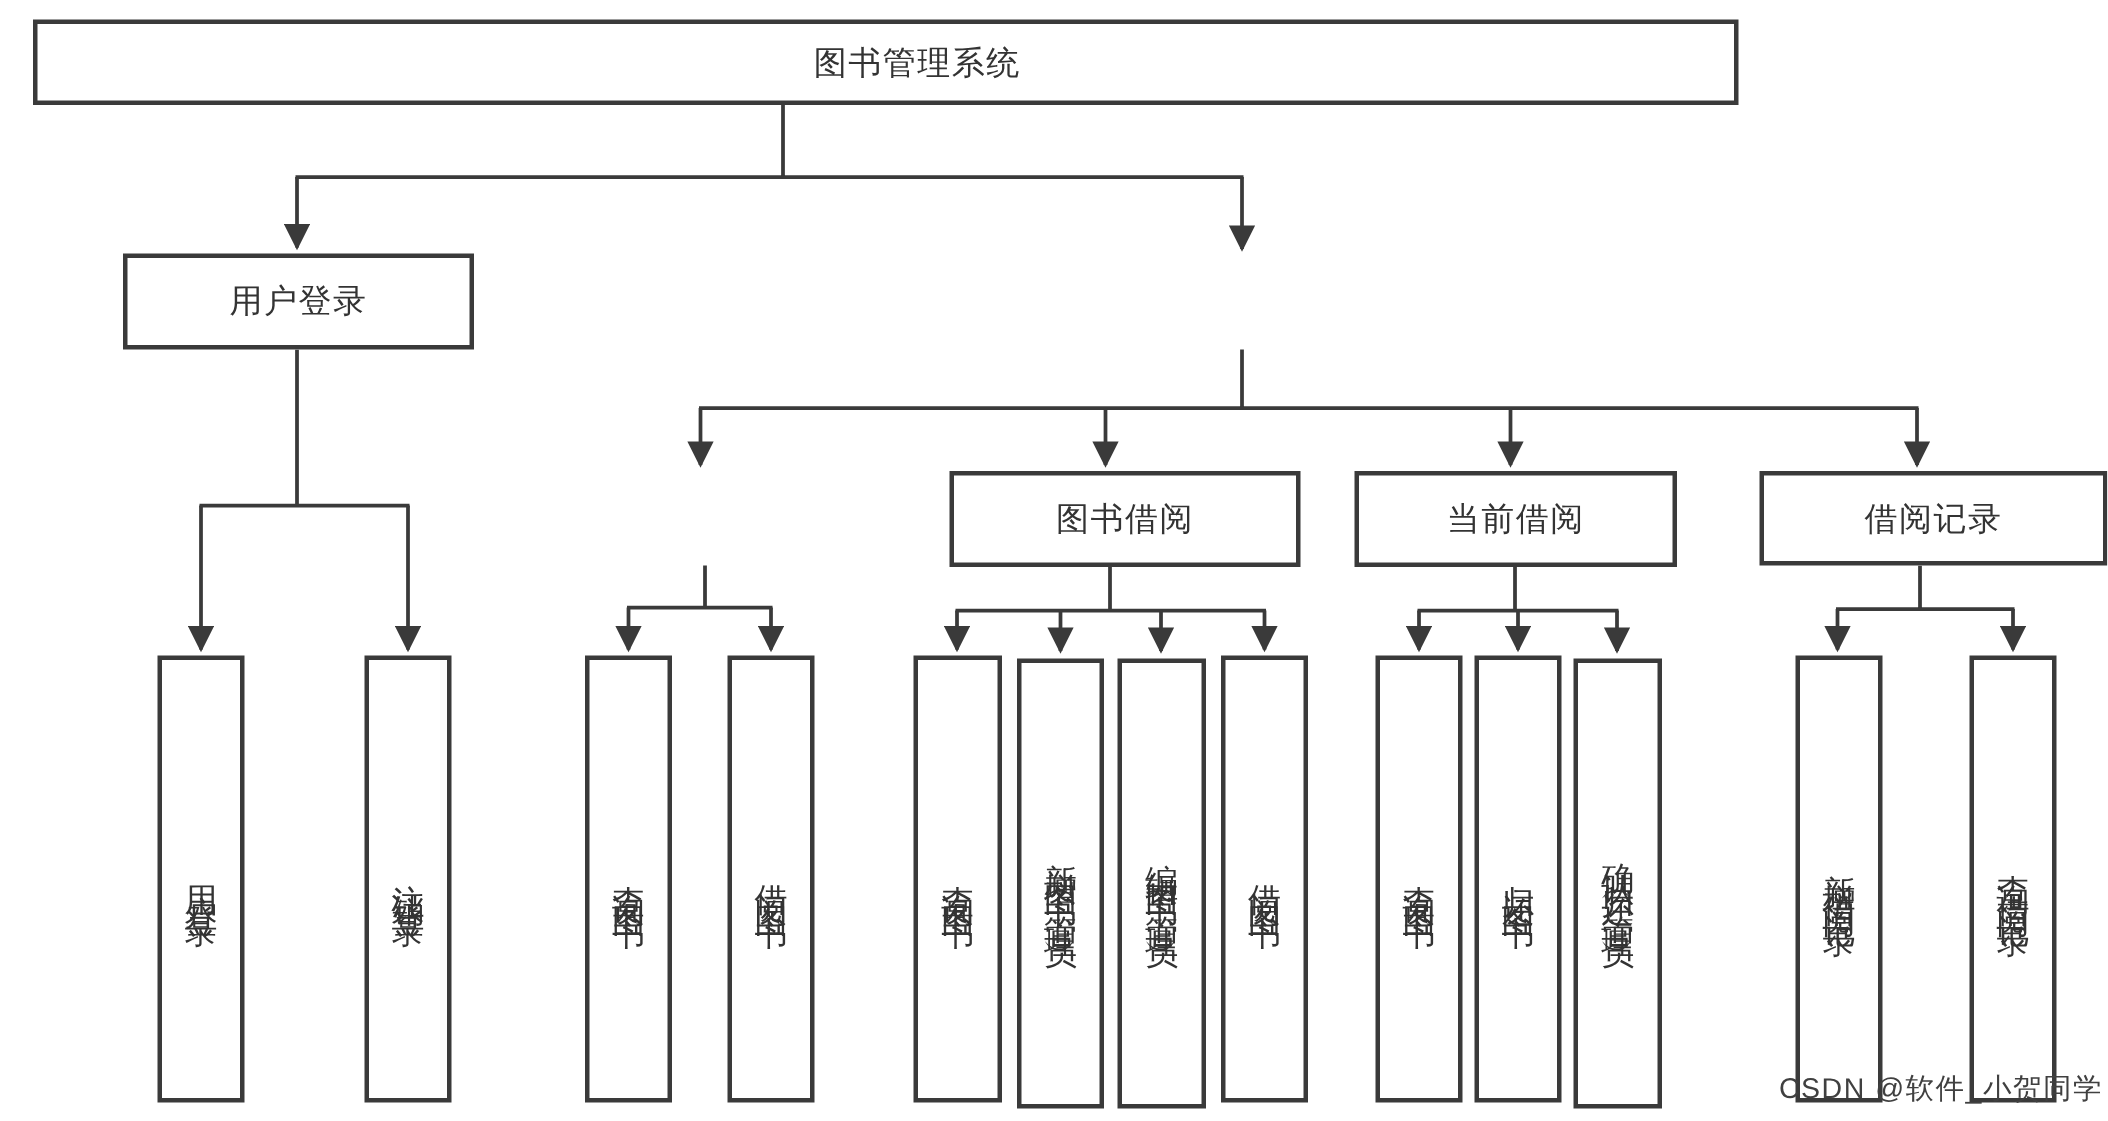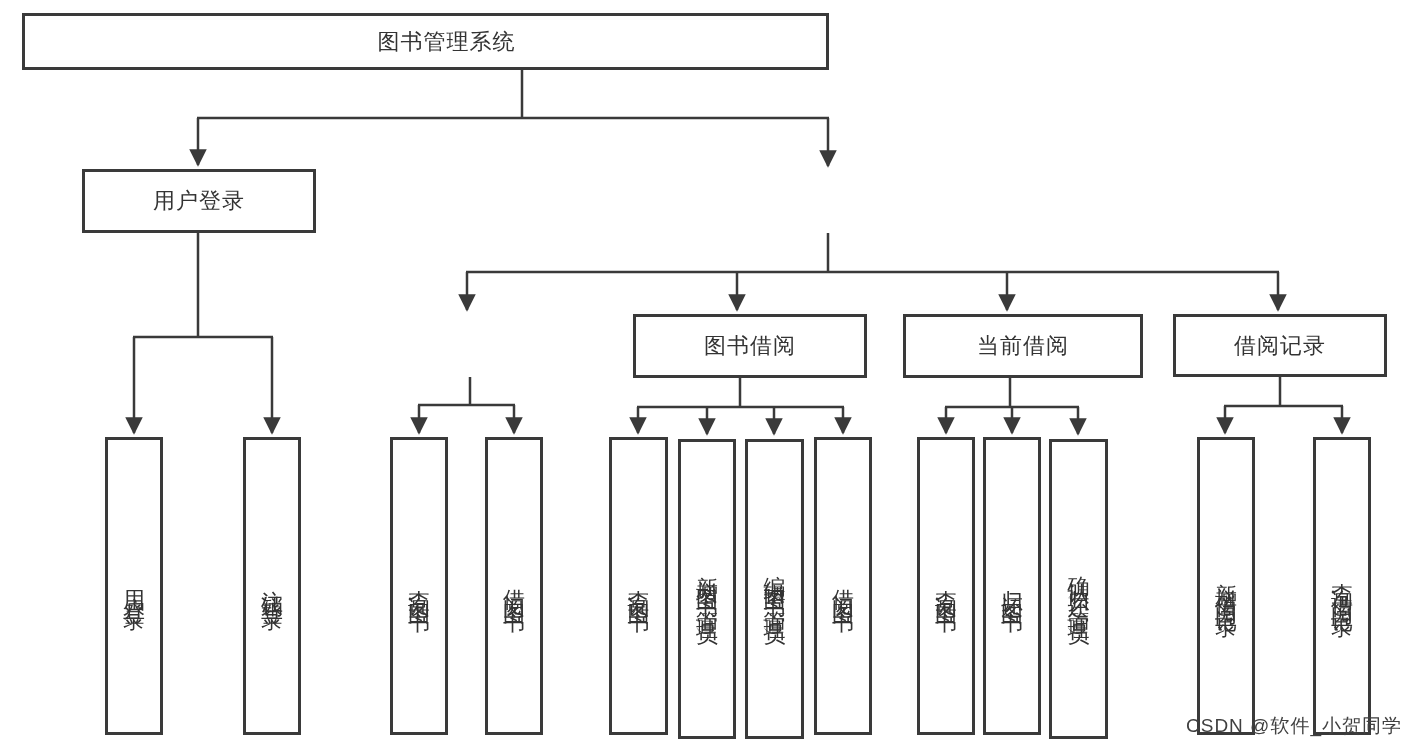--- a/index.html
+++ b/index.html
@@ -81,35 +81,35 @@
       <line x1="946" y1="407" x2="946" y2="433" marker-end="url(#arrow)"></line>
       <line x1="1012" y1="407" x2="1012" y2="433" marker-end="url(#arrow)"></line>
       <line x1="1078" y1="407" x2="1078" y2="434" marker-end="url(#arrow)"></line>
 
       <path d="M1280,377 L1280,406 M1224,406 L1343,406"></path>
       <line x1="1225" y1="406" x2="1225" y2="433" marker-end="url(#arrow)"></line>
       <line x1="1342" y1="406" x2="1342" y2="433" marker-end="url(#arrow)"></line>
     </g>
   </svg>
 
-  <div class="box box-h" style="left:22px; top:13px; width:807px; height:57px;padding-left:42px;">
+  <div class="box box-h" style="left:22px; top:13px; width:1137px; height:57px;padding-left:42px;">
     <span>图书管理系统</span>
   </div>
 
   <div class="box box-h" style="left:82px; top:169px; width:234px; height:64px;">
     <span>用户登录</span>
   </div>
 
   <div class="box box-h" style="left:633px; top:314px; width:234px; height:64px;">
     <span>图书借阅</span>
   </div>
-  <div class="box box-h" style="left:903px; top:314px; width:240px; height:64px;">
+  <div class="box box-h" style="left:903px; top:314px; width:215px; height:64px;">
     <span>当前借阅</span>
   </div>
-  <div class="box box-h" style="left:1173px; top:314px; width:214px; height:63px;">
+  <div class="box box-h" style="left:1173px; top:314px; width:232px; height:63px;">
     <span>借阅记录</span>
   </div>
 
   <div class="box box-v" style="left:105px; top:437px; width:58px; height:298px;">
     <span class="vtext">用户登录</span>
   </div>
   <div class="box box-v" style="left:243px; top:437px; width:58px; height:298px;">
     <span class="vtext">注销登录</span>
   </div>
 

